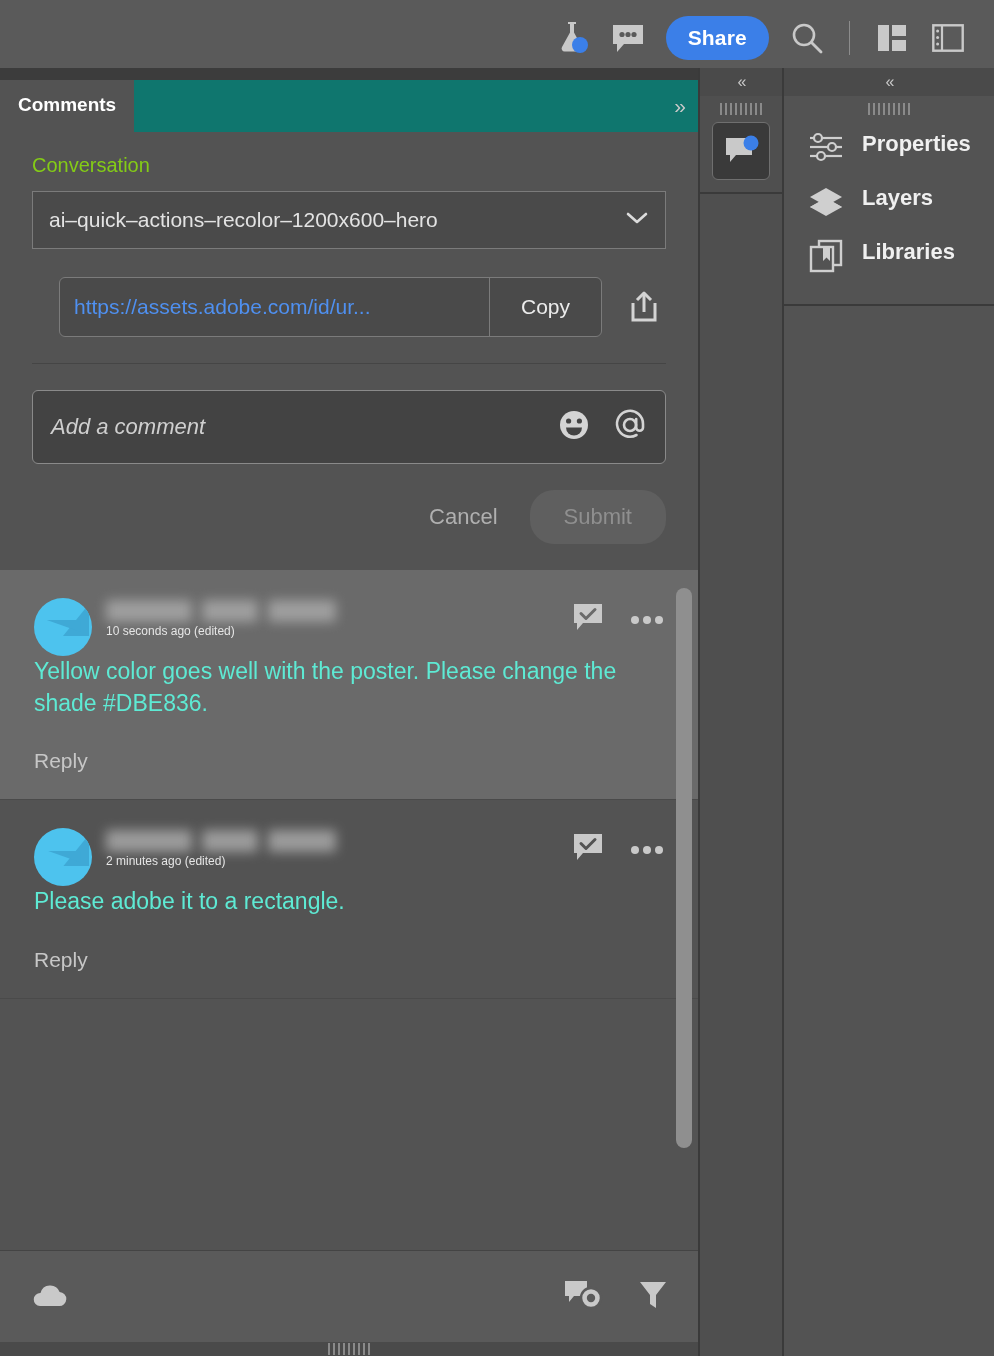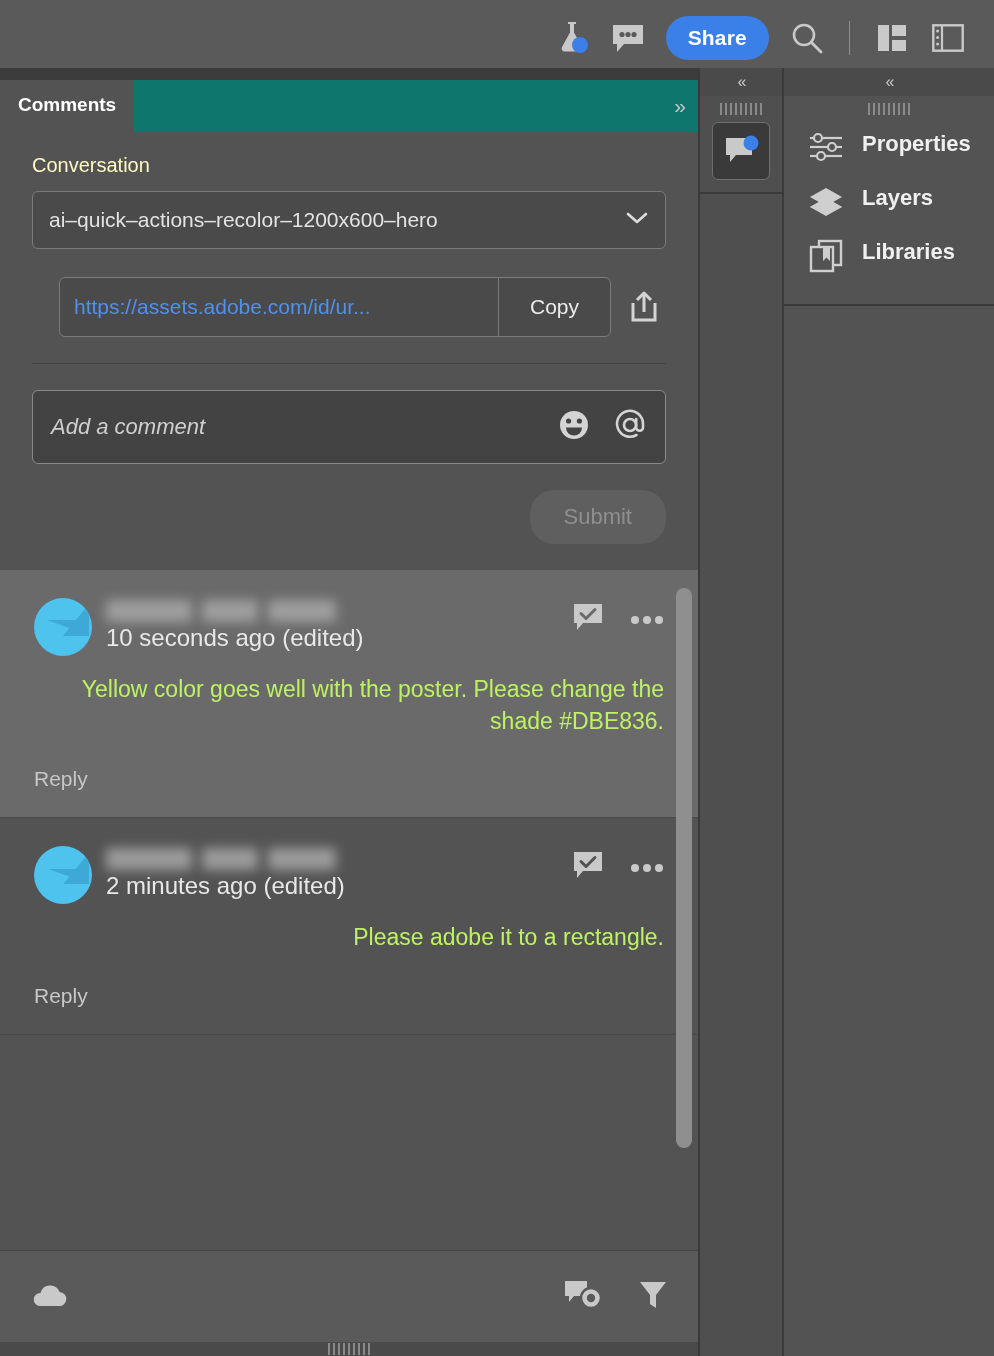--- a/index.html
+++ b/index.html
@@ -47,30 +47,30 @@
     background: #535353; color: #ffffff; font-size: 19px; font-weight: bold;
     display: flex; align-items: center; padding: 0 18px; cursor: pointer;
     border-bottom: 2px solid #535353;
   }
   .tab-rest { flex: 1; display:flex; align-items:center; justify-content:flex-end; padding-right:14px; }
   .chev-right { color: #c9c9c9; font-size: 21px; cursor: pointer; letter-spacing:-2px; }
 
   .panel-body { flex: 1; display: flex; flex-direction: column; overflow: hidden; }
 
   .conv-section { padding: 22px 32px 0 32px; }
-  .conv-label { color: #fef9c3; font-size: 20px; margin-bottom: 14px; }
+  .conv-label { color: #84cc16; font-size: 20px; margin-bottom: 14px; }
   .conv-select {
-    height: 58px; border: 1px solid #7b7b7b; border-radius: 6px;
+    height: 58px; border: 1px solid #7b7b7b; border-radius: 0;
     background: #4a4a4a; display: flex; align-items: center;
     padding: 0 16px; cursor: pointer;
   }
   .conv-select .val { flex:1; color:#e3e3e3; font-size: 21px; white-space: nowrap; overflow: hidden; }
   .caret { color: #dcdcdc; font-size: 17px; margin-left: 8px; }
 
-  .url-row { display: flex; align-items: center; margin-top: 28px; gap: 11px; padding-left: 27px; }
+  .url-row { display: flex; align-items: center; margin-top: 28px; gap: 20px; padding-left: 27px; }
   .url-box {
     flex: 1; height: 60px; border: 1px solid #7b7b7b; border-radius: 6px;
     background: #4a4a4a; display: flex; align-items: stretch; overflow: hidden;
   }
   .url-text {
     flex: 1; display: flex; align-items: center; padding: 0 14px;
     color: #4f90f0; font-size: 21px; white-space: nowrap; overflow: hidden; cursor: text;
   }
   .copy-btn {
     width: 112px; border-left: 1px solid #7b7b7b; display:flex;
@@ -116,23 +116,23 @@
     position: absolute; left: 22%; top: 38%; width: 34px; height: 20px;
     background: #3FA9D6; clip-path: polygon(0 0, 100% 0, 100% 60%);
   }
   .c-meta { flex: 1; padding-top: 2px; }
   .blurname { display: flex; gap: 10px; margin-bottom: 2px; }
   .blurname i {
     display: block; height: 22px; border-radius: 3px;
     background: #a8a8a8; filter: blur(6px); opacity: .85;
   }
   .bn1 { width: 86px; } .bn2 { width: 56px; } .bn3 { width: 68px; }
-  .c-time { color: #e8e8e8; font-size: 24px; }
+  .c-time { color: #e8e8e8; font-size: 12px; }
   .c-tools { display: flex; align-items: center; gap: 26px; padding-top: 4px; }
-  .c-text { color: #bef264; font-size: 23px; line-height: 1.38; margin-top: 18px; text-align: right; }
+  .c-text { color: #5eead4; font-size: 23px; line-height: 1.38; margin-top: 0; }
   .c-reply { color: #c7c7c7; font-size: 21px; margin-top: 30px; cursor: pointer; }
 
   .scrollbar {
     position: absolute; right: 6px; top: 18px; width: 16px; height: 560px;
     background: #8f8f8f; border-radius: 9px; cursor: pointer;
   }
 
   .statusbar {
     height: 92px; background: #5a5a5a; border-top: 1px solid #444;
     display: flex; align-items: center; padding: 0 30px;
@@ -277,20 +277,21 @@
                 <svg width="34" height="34" viewBox="0 0 34 34">
                   <path d="M23.5 27a13 13 0 1 1 6.5-11v3.4a3.4 3.4 0 0 1-6.8 0V11" fill="none" stroke="#d4d4d4" stroke-width="2.6" stroke-linecap="round"></path>
                   <circle cx="17" cy="17" r="6" fill="none" stroke="#d4d4d4" stroke-width="2.6"></circle>
                 </svg>
               </span>
             </span>
           </div>
         </div>
 
         <div class="actions">
+          <div class="cancel-btn">Cancel</div>
           <div class="submit-btn">Submit</div>
         </div>
 
         <div class="comment-list">
 
           <div class="comment highlight">
             <div class="c-head">
               <div class="avatar">
                 <div class="wedge"></div>
                 <div class="wedge2"></div>

